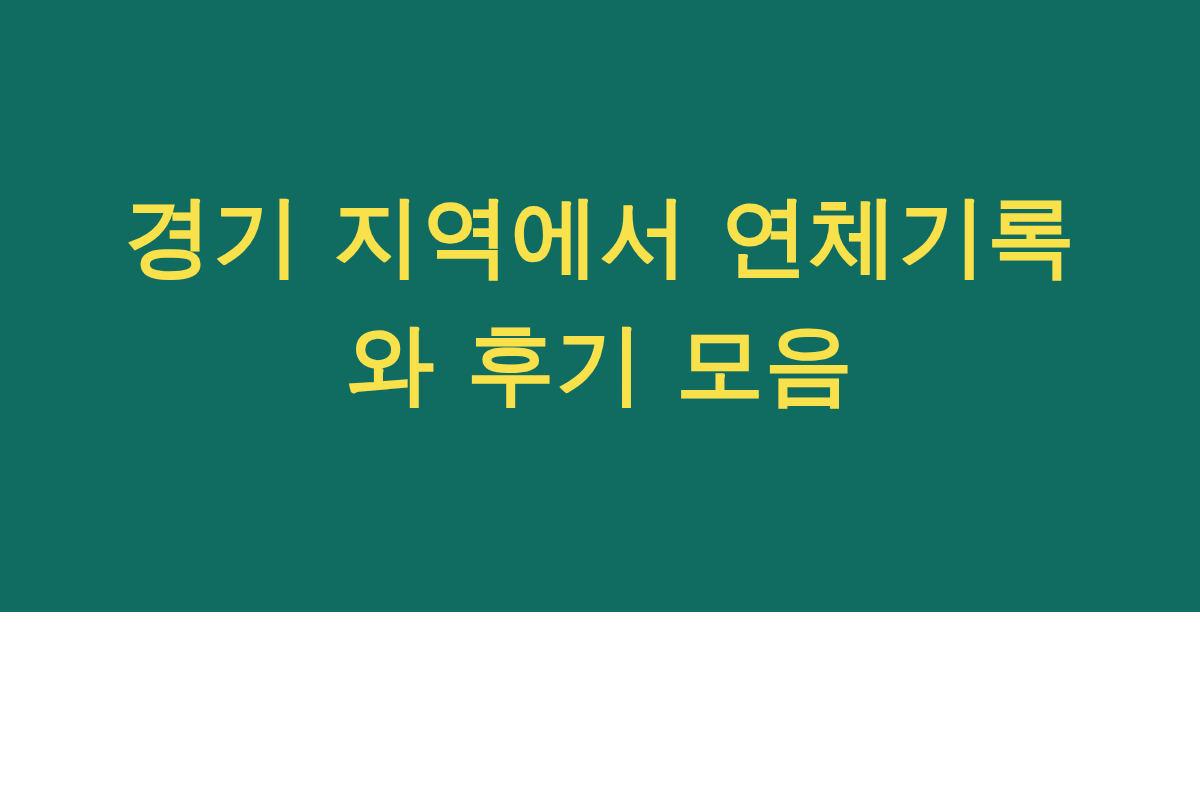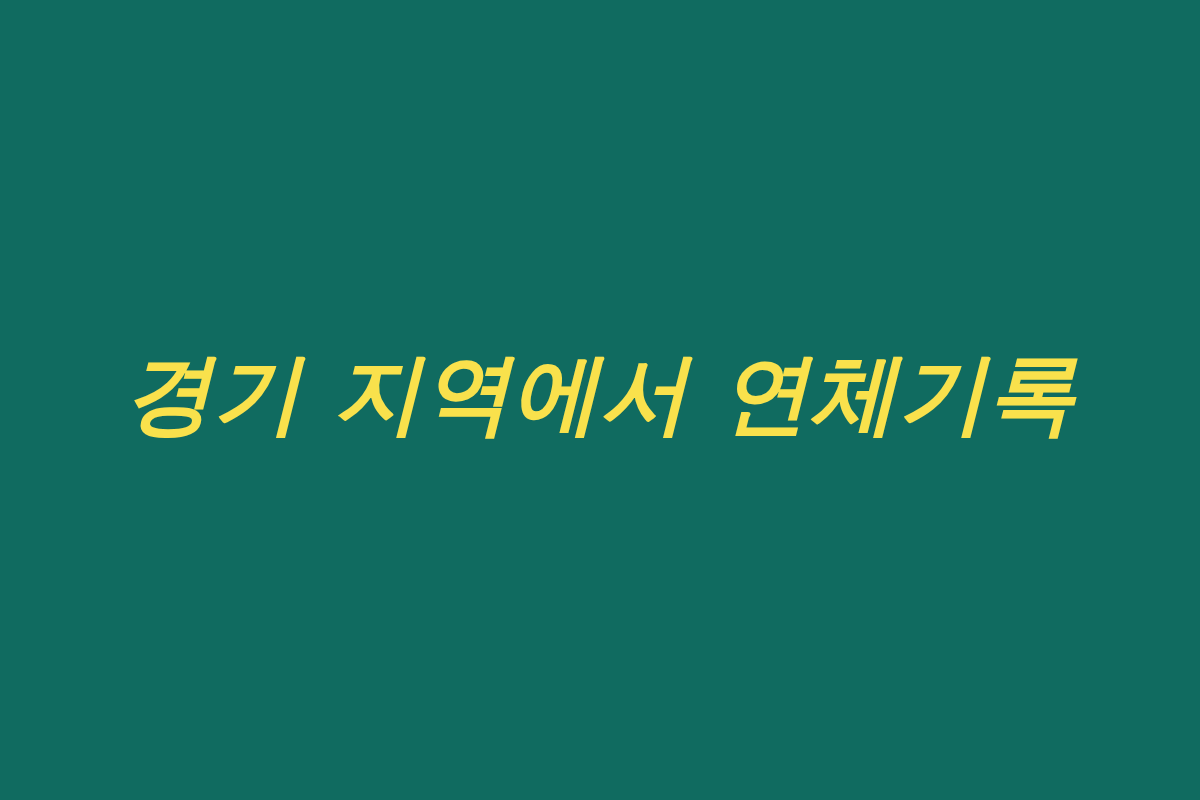--- a/index.html
+++ b/index.html
@@ -13,27 +13,26 @@
     height: 800px;
     overflow: hidden;
     font-family: "DejaVu Sans", "Liberation Sans", sans-serif;
   }
 
   
   .banner {
     position: relative;
     box-sizing: border-box;
     width: 1200px;
-    height: 800px;
+    height: 612px;
     background-color: #106b60;   
     display: flex;
     align-items: center;
     justify-content: center;
     overflow: hidden;
-    font-style: italic;
   }
 
   
   .headline {
     width: 1090px;
     margin: 0;
     padding: 0;
     text-align: center;
     color: #f9e14c;              
     font-family: "DejaVu Sans", "Liberation Sans", sans-serif;
@@ -50,14 +49,15 @@
     display: block;
     white-space: nowrap;
   }
 </style>
 </head>
 <body>
 
 <div class="banner" style="background-color: rgb(16, 107, 96);">
   <h1 class="headline" style="color: rgb(249, 225, 76);">
     <span class="headline-line">경기 지역에서 연체기록</span>
+    <span class="headline-line">와 후기 모음</span>
   </h1>
 </div>
 
 </body></html>

